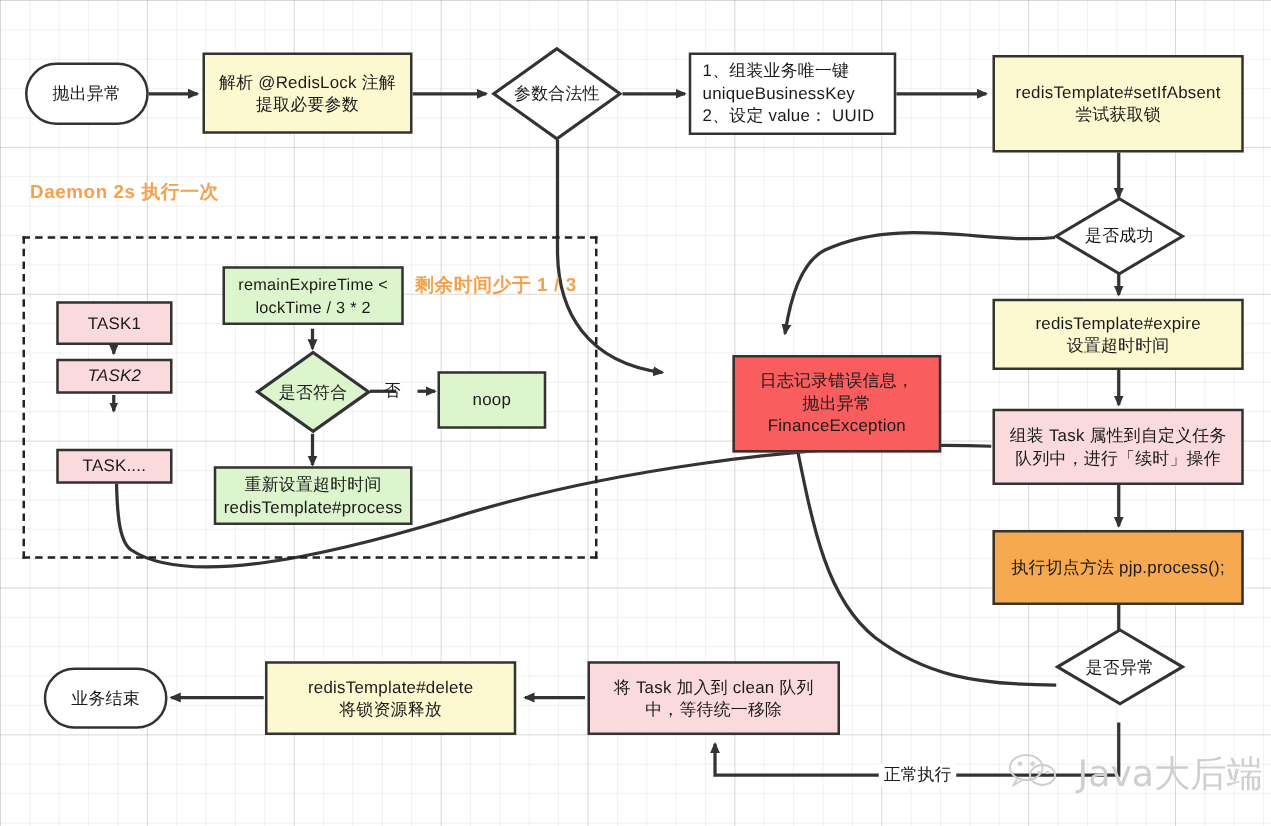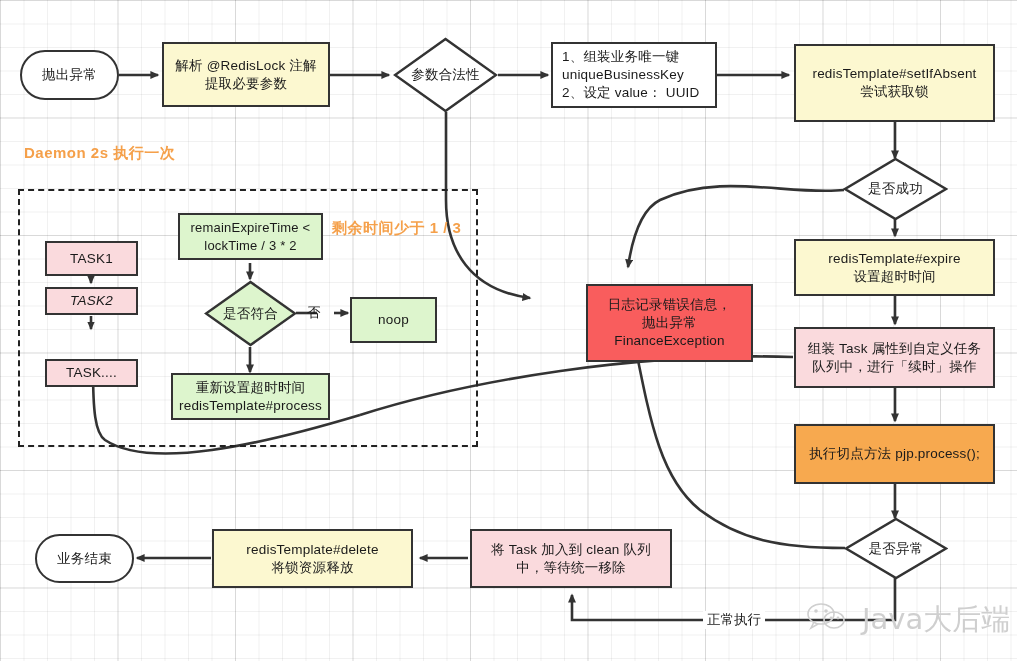--- a/index.html
+++ b/index.html
@@ -185,21 +185,21 @@
 
   <div class="node rect" style="left:794px;top:327px;width:201px;height:61px;background:#fadadd;">
     <span>组装 Task 属性到自定义任务
 队列中，进行「续时」操作</span>
   </div>
 
   <div class="node rect" style="left:794px;top:424px;width:201px;height:60px;background:#f7a94f;">
     <span>执行切点方法 pjp.process();</span>
   </div>
 
-  <div class="diamond-wrap" style="left:844px;top:517px;width:104px;height:63px;">
+  <div class="diamond-wrap" style="left:844px;top:502px;width:104px;height:63px;">
     <svg width="104" height="63">
       <polygon points="52,2 102,31.5 52,61 2,31.5" fill="#ffffff" stroke="#333333" stroke-width="2.5"></polygon>
     </svg>
     <div class="diamond-label">是否异常</div>
   </div>
 
   <div class="node rect" style="left:542px;top:284px;width:167px;height:78px;background:#f95d5d;margin-left:44px;">
     <span>日志记录错误信息，
 抛出异常
 FinanceException</span>

